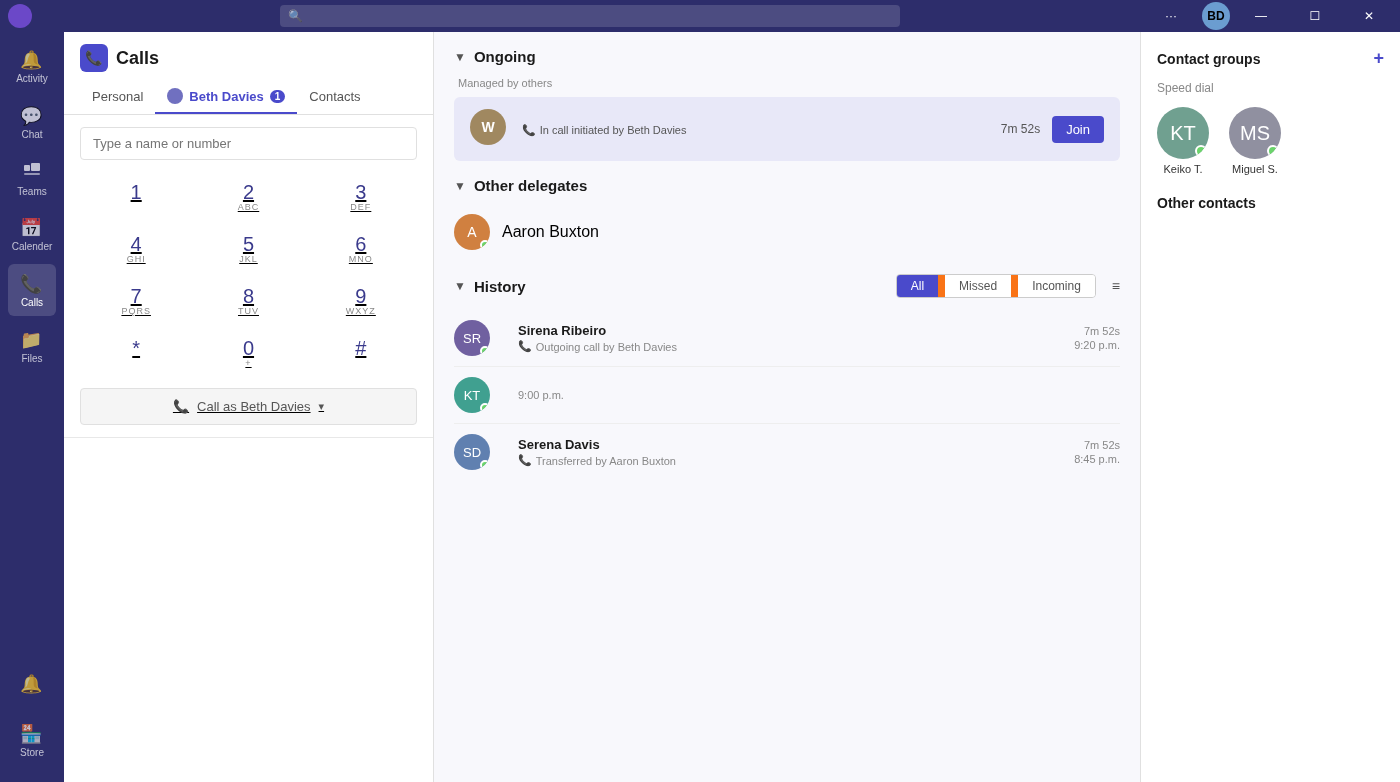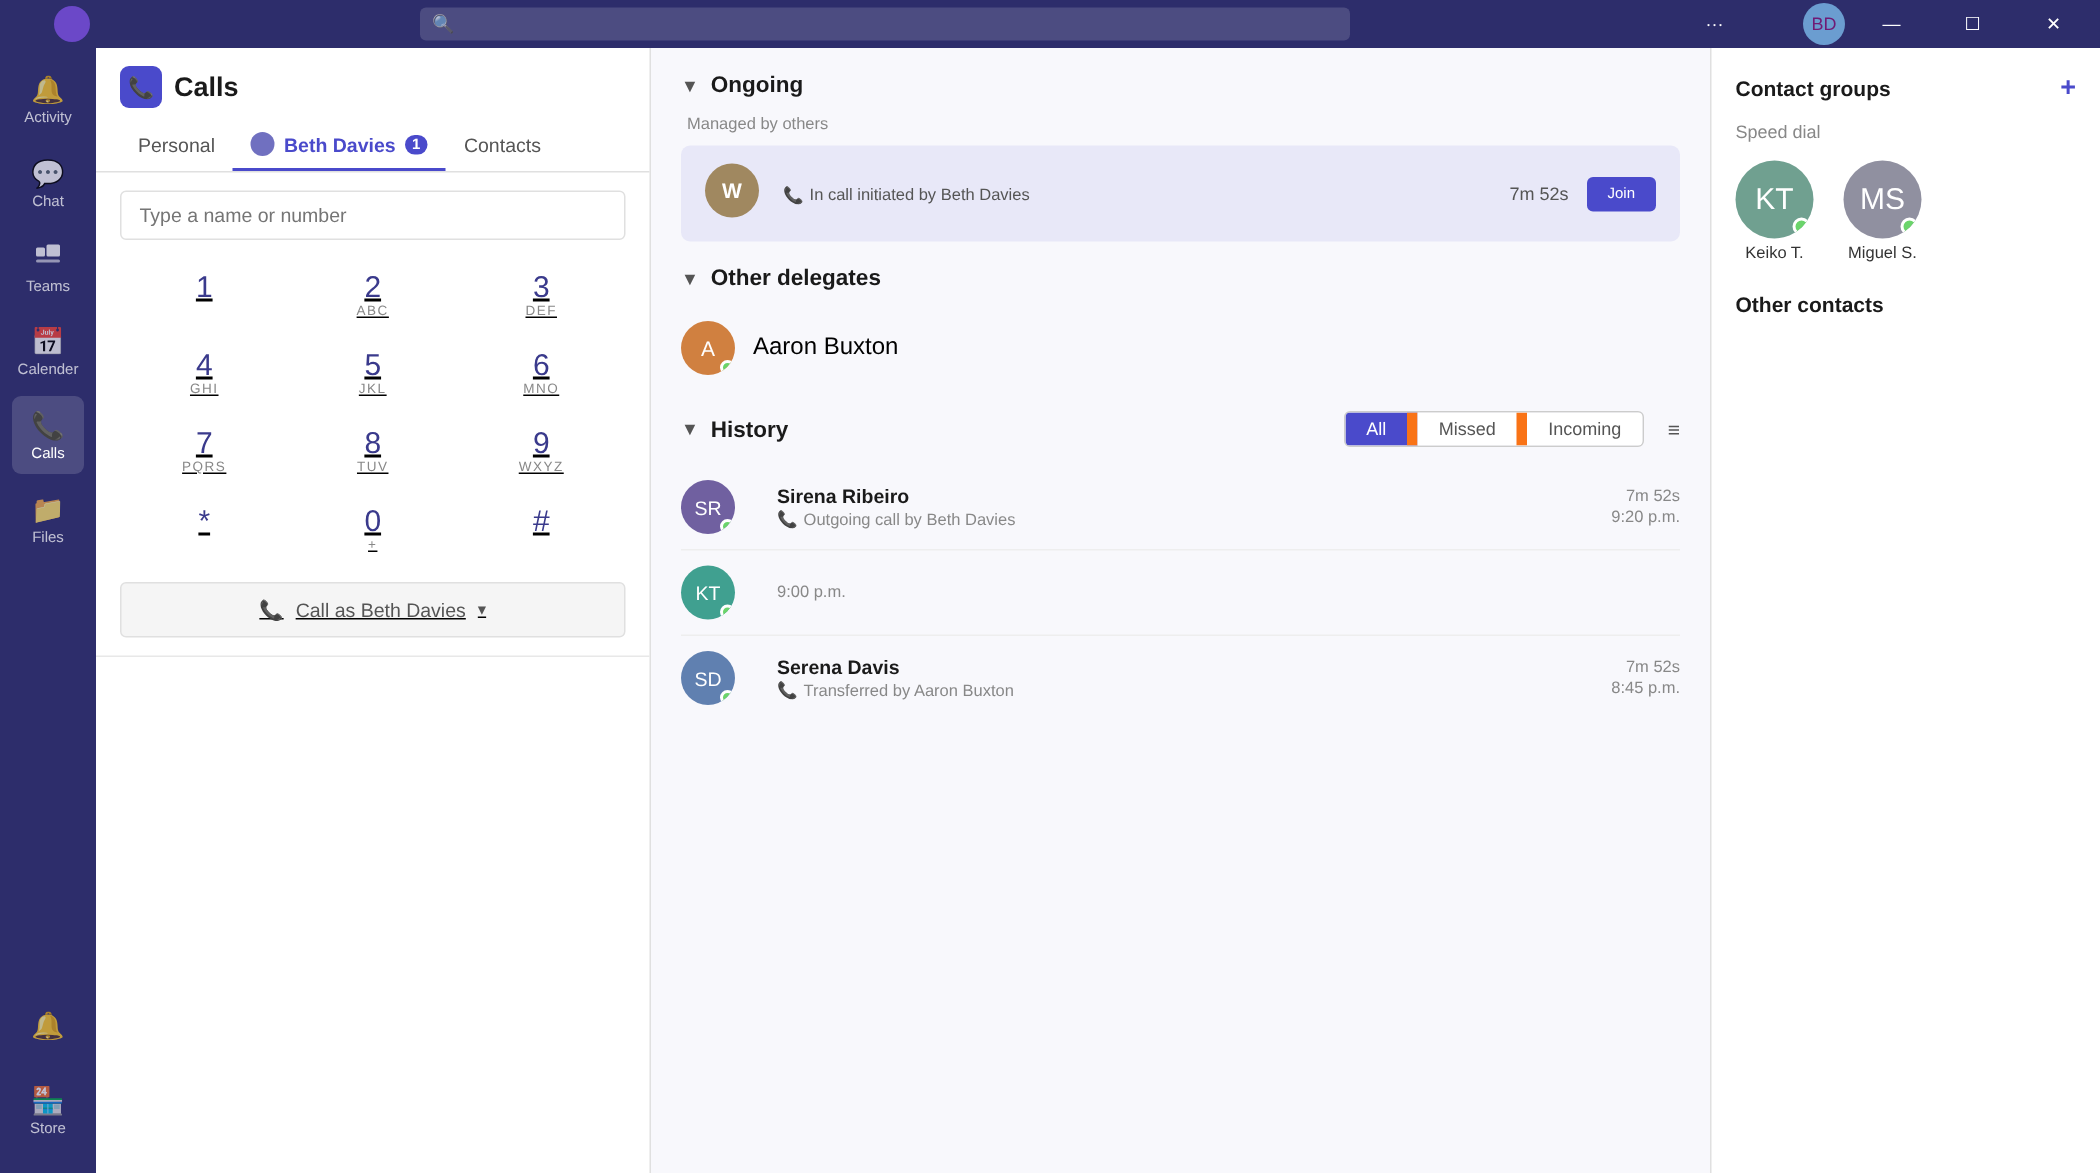--- a/index.html
+++ b/index.html
@@ -53,21 +53,21 @@
     }
     .titlebar-misc {
       display: flex;
       align-items: center;
       gap: 8px;
       color: rgba(255,255,255,0.8);
     }
     .avatar-circle {
       width: 24px; height: 24px; border-radius: 50%; background: #6b48c8;
       display: flex; align-items: center; justify-content: center;
-      color: #701a75; font-size: 10px; font-weight: normal; overflow: hidden; margin-left: 28px;
+      color: #000000; font-size: 10px; font-weight: bold; overflow: hidden;
     }
 
     
     .app-body {
       display: flex;
       flex: 1;
       overflow: hidden;
     }
 
     
@@ -272,21 +272,21 @@
       gap: 12px;
       font-size: 12px;
       color: #555;
     }
     .join-btn {
       background: #4a4acb;
       color: white;
       border: none;
       border-radius: 4px;
       padding: 6px 14px;
-      font-size: 10px;
+      font-size: 13px;
       cursor: pointer;
       font-weight: 500;
       text-align: right;
     }
 
     .subsection-label {
       font-size: 11px;
       color: #888;
       margin-bottom: 8px;
       margin-left: 4px;

